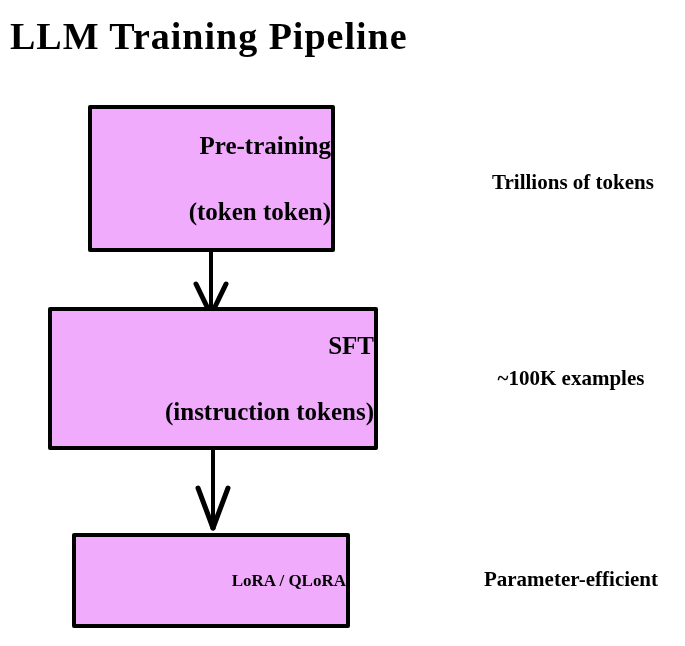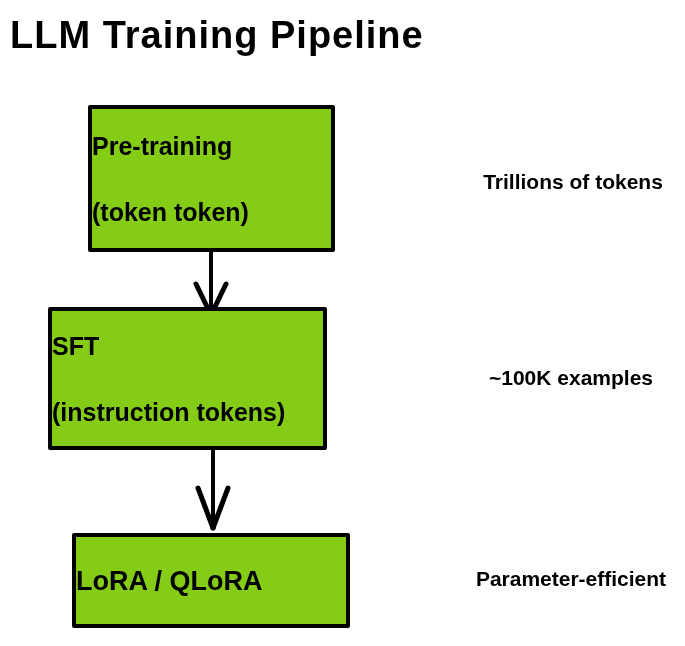--- a/index.html
+++ b/index.html
@@ -5,55 +5,55 @@
   html, body {
     margin: 0;
     padding: 0;
     background: #ffffff;
   }
   .canvas {
     position: relative;
     width: 685px;
     height: 646px;
     background: #ffffff;
-    font-family: Liberation Sans, sans-serif;
+    font-family: Liberation Serif, serif;
     color: #000000;
     overflow: hidden;
   }
   .title {
     position: absolute;
     left: 10px;
     top: 14px;
     font-size: 38px;
     font-weight: bold;
     letter-spacing: 1px;
     white-space: nowrap;
   }
   .node {
     position: absolute;
     border: 4px solid #000000;
     border-radius: 2px;
     box-sizing: border-box;
-    background: #84cc16;
+    background: #f0abfc;
     display: flex;
     flex-direction: column;
-    align-items: flex-start;
+    align-items: flex-end;
     justify-content: center;
     gap: 26px;
   }
   .node .line {
     font-size: 25px;
     font-weight: bold;
     line-height: 40px;
     white-space: nowrap;
   }
   .node-pretraining { left: 88px;  top: 105px; width: 247px; height: 147px; }
-  .node-sft         { left: 48px;  top: 307px; width: 279px; height: 143px; }
+  .node-sft         { left: 48px;  top: 307px; width: 330px; height: 143px; }
   .node-lora        { left: 72px;  top: 533px; width: 278px; height: 95px; }
-  .node-lora .line  { font-size: 27px; }
+  .node-lora .line  { font-size: 17px; }
   .annotation {
     position: absolute;
     width: 260px;
     text-align: center;
     font-size: 21px;
     font-weight: bold;
     white-space: nowrap;
   }
   .annotation-1 { left: 443px; top: 170px; }
   .annotation-2 { left: 441px; top: 366px; }

